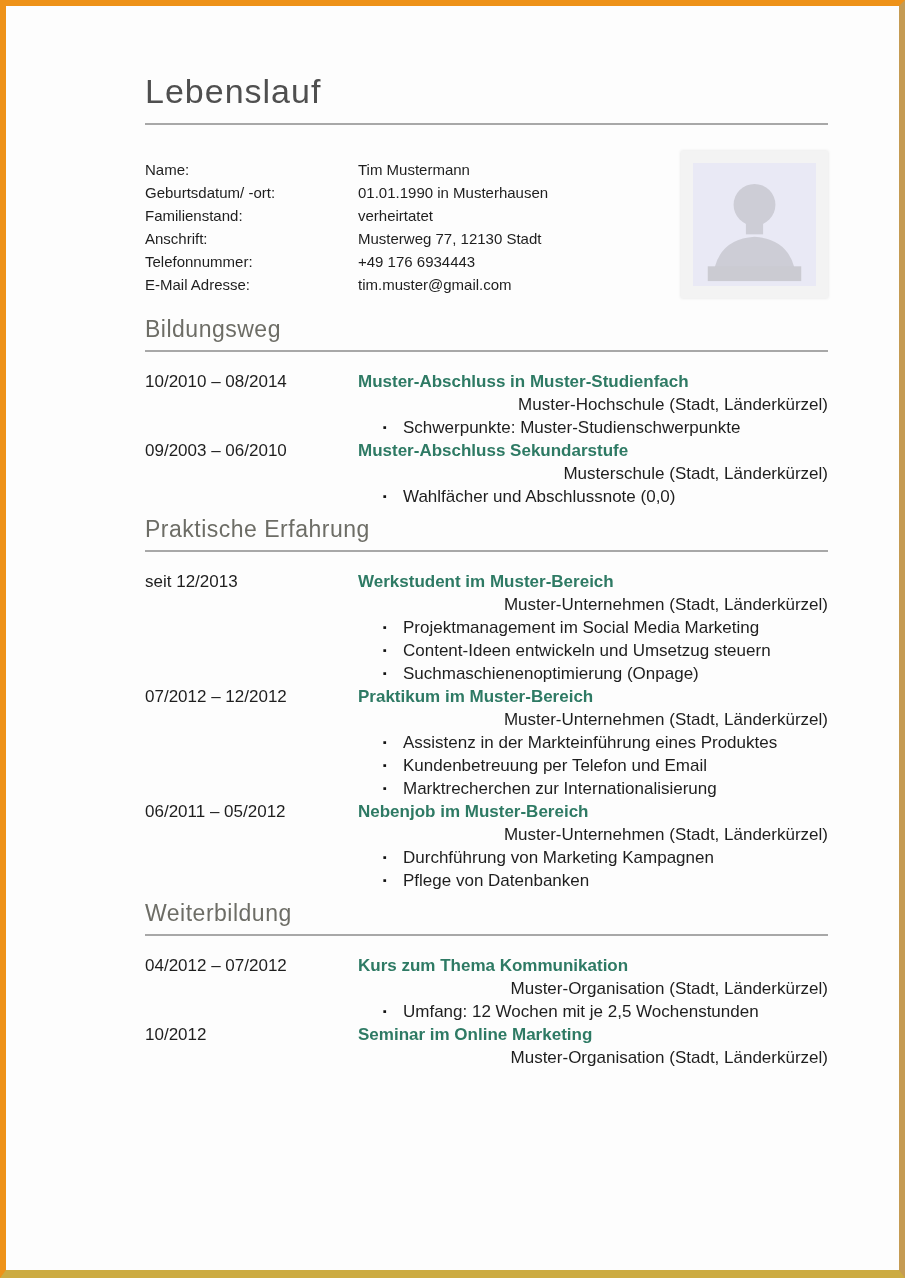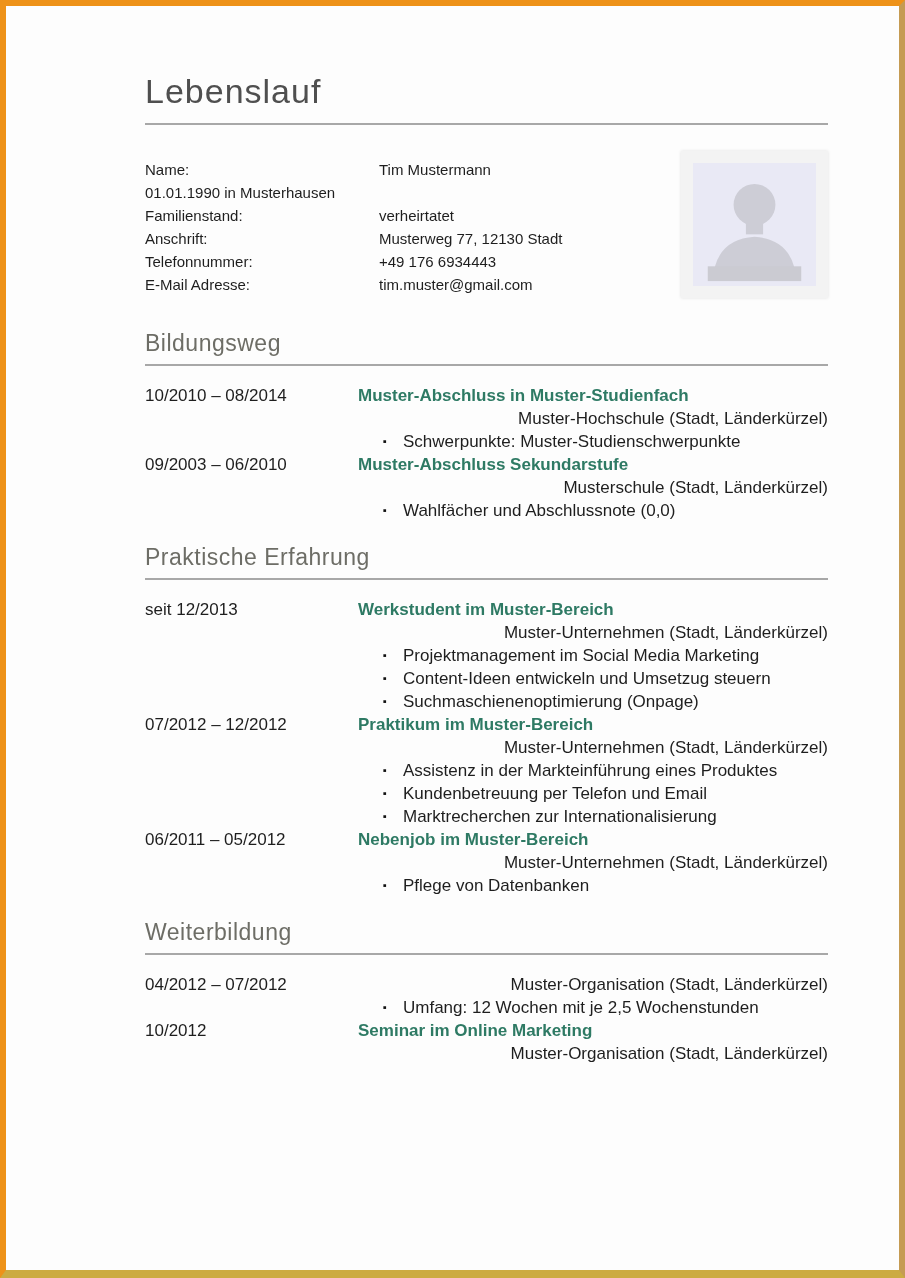--- a/index.html
+++ b/index.html
@@ -24,38 +24,38 @@
     font-size: 34px;
     line-height: 1.05;
     font-weight: 400;
     letter-spacing: 1px;
     color: #4f4f4f;
   }
   .rule { height: 2px; background: #a8a8a8; }
   .title-rule { margin-top: 13px; }
 
   .personal { position: relative; margin-top: 33px; min-height: 150px; }
-  .p-row { display: grid; grid-template-columns: 213px auto; font-size: 15px; line-height: 23px; gap: 21px; }
+  .p-row { display: grid; grid-template-columns: 213px auto; font-size: 15px; line-height: 23px; }
   .p-label, .p-value { white-space: nowrap; }
 
   .photo {
     position: absolute;
     top: -7px;
     right: 0;
     width: 147px;
     height: 147px;
     background: #f3f3f3;
     box-shadow: 0 0 3px rgba(0,0,0,0.12);
     display: flex;
     align-items: center;
     justify-content: center;
   }
   .photo svg { display: block; width: 123px; height: 123px; }
 
-  .section { margin-top: 22px; }
+  .section { margin-top: 8px; }
   .section-heading {
     font-size: 23px;
     line-height: 26px;
     font-weight: 400;
     letter-spacing: 0.5px;
     color: #6d6d66;
   }
   .section-rule { margin: 8px 0 18px 0; }
 
   .entry { display: grid; grid-template-columns: 213px 1fr; font-size: 17px; line-height: 23px; }
@@ -77,20 +77,21 @@
     <h1 class="cv-title">Lebenslauf</h1>
     <div class="rule title-rule"></div>
 
     <div class="personal">
       <div id="personal-rows">
           <div class="p-row">
             <span class="p-label">Name:</span>
             <span class="p-value">Tim Mustermann</span>
           </div>
           <div class="p-row">
+            <span class="p-label">Geburtsdatum/ -ort:</span>
             <span class="p-value">01.01.1990 in Musterhausen</span>
           </div>
           <div class="p-row">
             <span class="p-label">Familienstand:</span>
             <span class="p-value">verheirtatet</span>
           </div>
           <div class="p-row">
             <span class="p-label">Anschrift:</span>
             <span class="p-value">Musterweg 77, 12130 Stadt</span>
           </div>
@@ -182,31 +183,36 @@
               </div>
             </div>
           </div>
           <div class="entry">
             <div class="entry-date">06/2011 – 05/2012</div>
             <div class="entry-content">
               <div class="entry-title">Nebenjob im Muster-Bereich</div>
               <div class="entry-subtitle">Muster-Unternehmen (Stadt, Länderkürzel)</div>
               <div class="bullet-line">
                 <span class="bullet-marker"></span>
+                <span class="bullet-text">Durchführung von Marketing Kampagnen</span>
+              </div>
+              <div class="bullet-line">
+                <span class="bullet-marker"></span>
                 <span class="bullet-text">Pflege von Datenbanken</span>
               </div>
             </div>
           </div>
         </section>
         <section class="section">
           <h2 class="section-heading">Weiterbildung</h2>
           <div class="rule section-rule"></div>
           <div class="entry">
             <div class="entry-date">04/2012 – 07/2012</div>
             <div class="entry-content">
+              <div class="entry-title">Kurs zum Thema Kommunikation</div>
               <div class="entry-subtitle">Muster-Organisation (Stadt, Länderkürzel)</div>
               <div class="bullet-line">
                 <span class="bullet-marker"></span>
                 <span class="bullet-text">Umfang: 12 Wochen mit je 2,5 Wochenstunden</span>
               </div>
             </div>
           </div>
           <div class="entry">
             <div class="entry-date">10/2012</div>
             <div class="entry-content">

